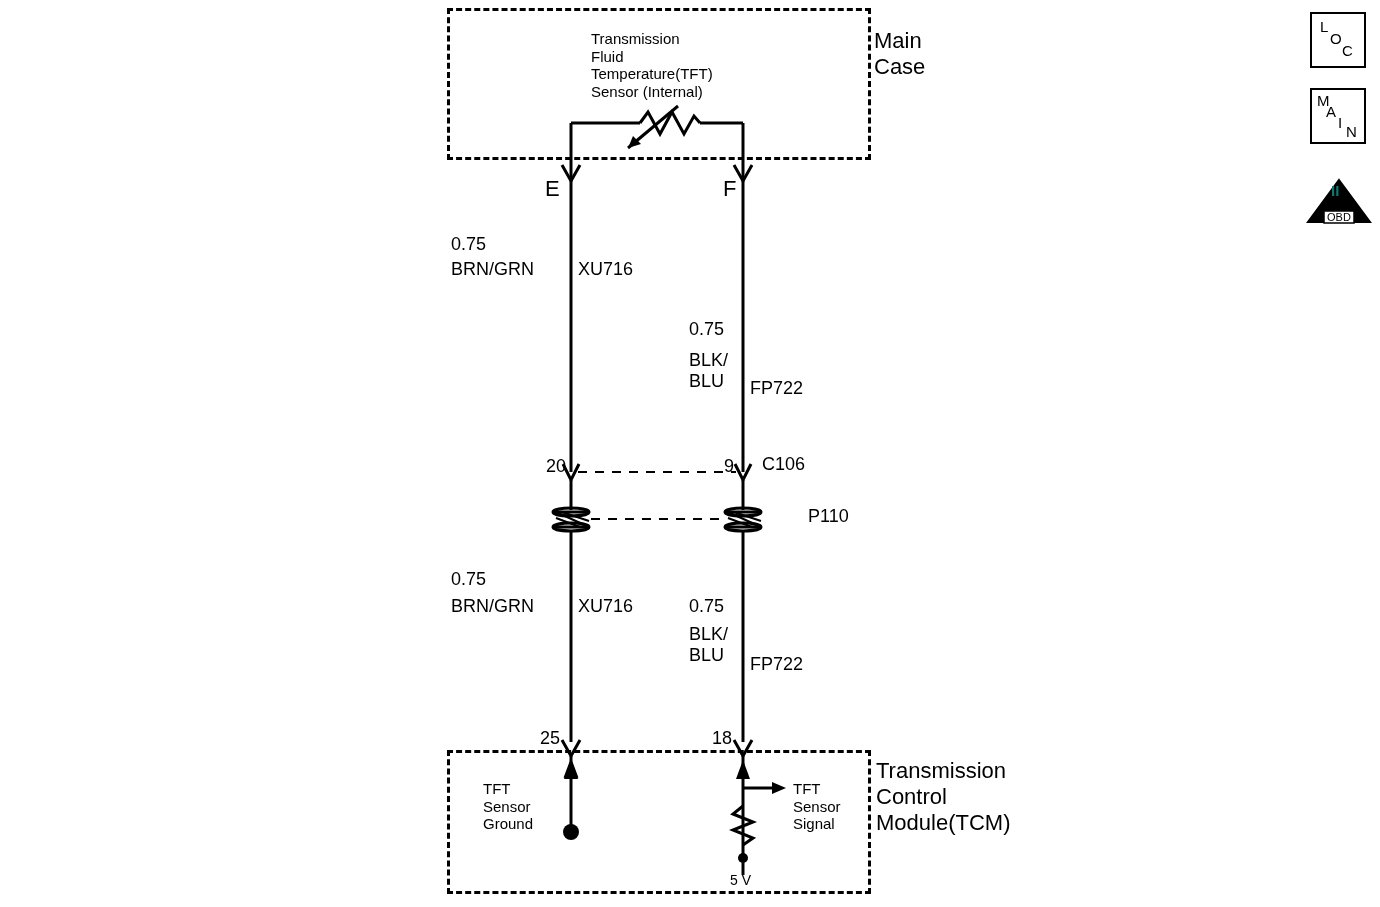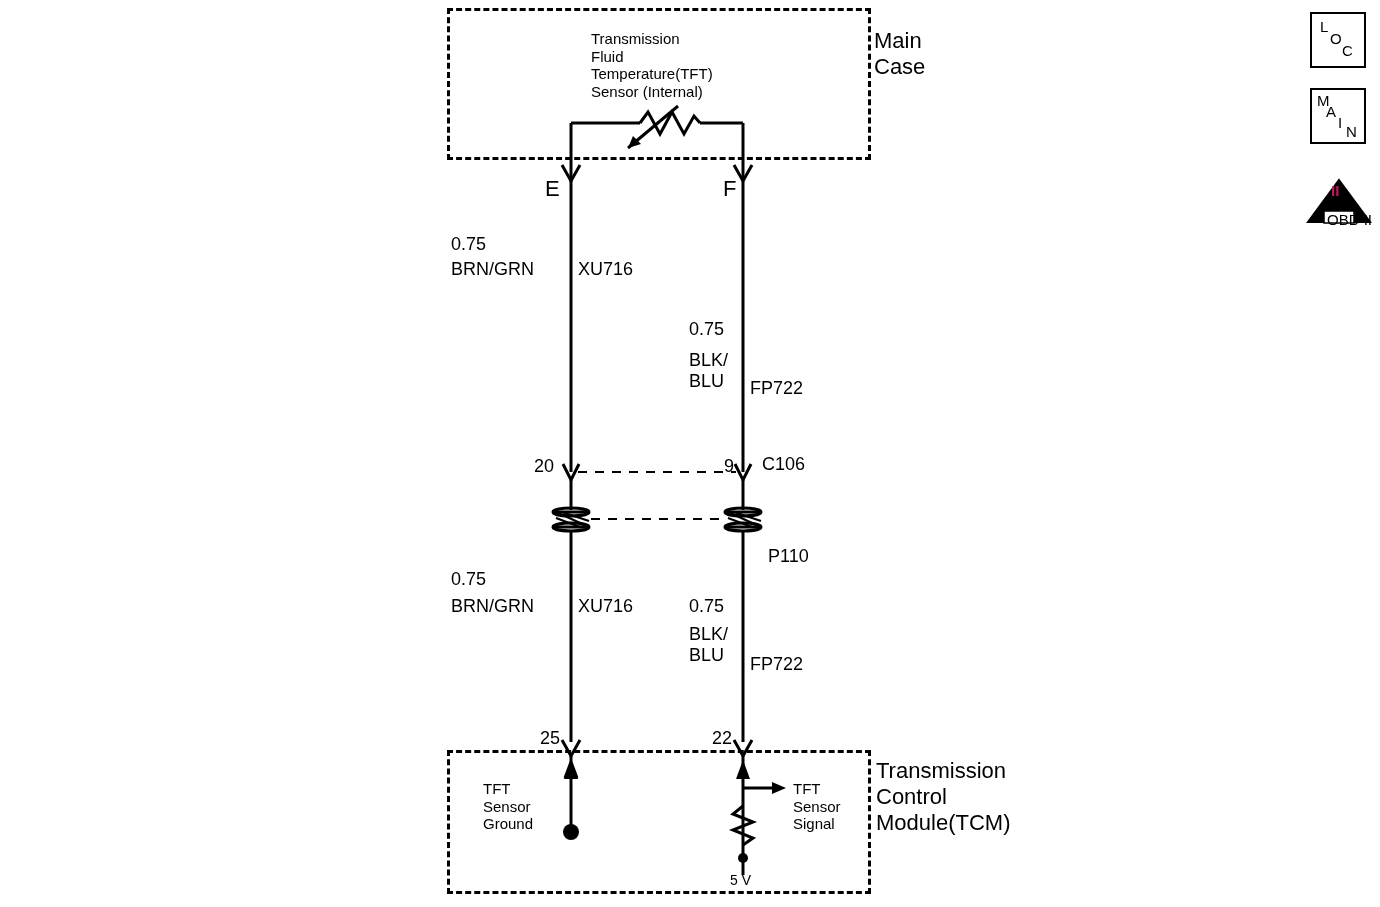--- a/index.html
+++ b/index.html
@@ -148,36 +148,36 @@
 
 <div class="lbl t-lg" style="left:451px; top:234px;">0.75</div>
 <div class="lbl t-lg" style="left:451px; top:259px;">BRN/GRN</div>
 <div class="lbl t-lg" style="left:578px; top:259px;">XU716</div>
 
 <div class="lbl t-lg" style="left:689px; top:319px;">0.75</div>
 <div class="lbl t-lg" style="left:689px; top:350px;">BLK/
 BLU</div>
 <div class="lbl t-lg" style="left:750px; top:378px;">FP722</div>
 
-<div class="lbl t-lg" style="left:534px; top:456px;">20</div>
+<div class="lbl t-lg" style="left:546px; top:456px;">20</div>
 <div class="lbl t-lg" style="left:724px; top:456px;">9</div>
 <div class="lbl t-lg" style="left:762px; top:454px;">C106</div>
-<div class="lbl t-lg" style="left:768px; top:506px;margin-top:40px;">P110</div>
+<div class="lbl t-lg" style="left:808px; top:506px;">P110</div>
 
 <div class="lbl t-lg" style="left:451px; top:569px;">0.75</div>
 <div class="lbl t-lg" style="left:451px; top:596px;">BRN/GRN</div>
 <div class="lbl t-lg" style="left:578px; top:596px;">XU716</div>
 
 <div class="lbl t-lg" style="left:689px; top:596px;">0.75</div>
 <div class="lbl t-lg" style="left:689px; top:624px;">BLK/
 BLU</div>
 <div class="lbl t-lg" style="left:750px; top:654px;">FP722</div>
 
 <div class="lbl t-lg" style="left:540px; top:728px;">25</div>
-<div class="lbl t-lg" style="left:712px; top:728px;">22</div>
+<div class="lbl t-lg" style="left:712px; top:728px;">18</div>
 
 <div class="lbl t-sm" style="left:483px; top:780px; width:110px;">TFT
 Sensor
 Ground</div>
 <div class="lbl t-sm" style="left:793px; top:780px; width:110px;">TFT
 Sensor
 Signal</div>
 <div class="lbl t-tiny" style="left:730px; top:872px;">5 V</div>
 
 <div class="lbl t-xl" style="left:876px; top:758px; width:180px;">Transmission
@@ -195,15 +195,15 @@
   <span style="left:14px; top:13px;">A</span>
   <span style="left:26px; top:24px;">I</span>
   <span style="left:34px; top:33px;">N</span>
 </div>
 
 <div style="position:absolute; left:1306px; top:178px; width:66px; height:48px;">
   <svg viewBox="0 0 66 48" width="66" height="48">
     <path d="M33,2 L64,44 L2,44 Z" fill="#000" stroke="#000" stroke-width="2"></path>
     <rect x="18" y="33" width="30" height="12" fill="#fff" stroke="#000" stroke-width="1.5"></rect>
   </svg>
-  <span class="lbl t-sm" style="left:25px; top:4px; color:#be185d; font-weight:bold;">II</span>
-  <span class="lbl" style="left:21px; top:33px; font-size:15px;">OBD II</span>
+  <span class="lbl t-sm" style="left:25px; top:4px; color:#0f766e; font-weight:bold;">II</span>
+  <span class="lbl" style="left:21px; top:33px; font-size:11px;">OBD II</span>
 </div>
 
 </body></html>

